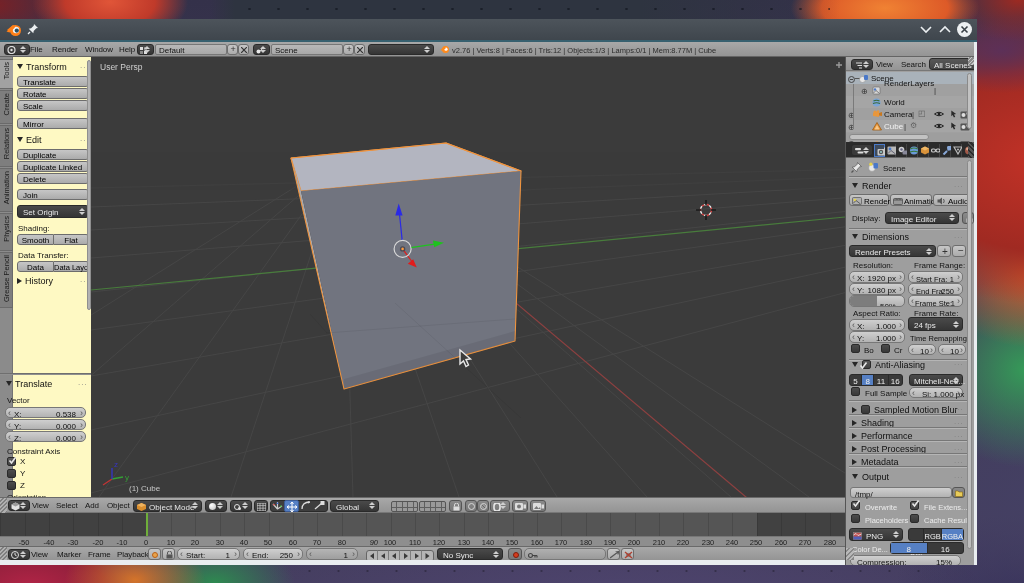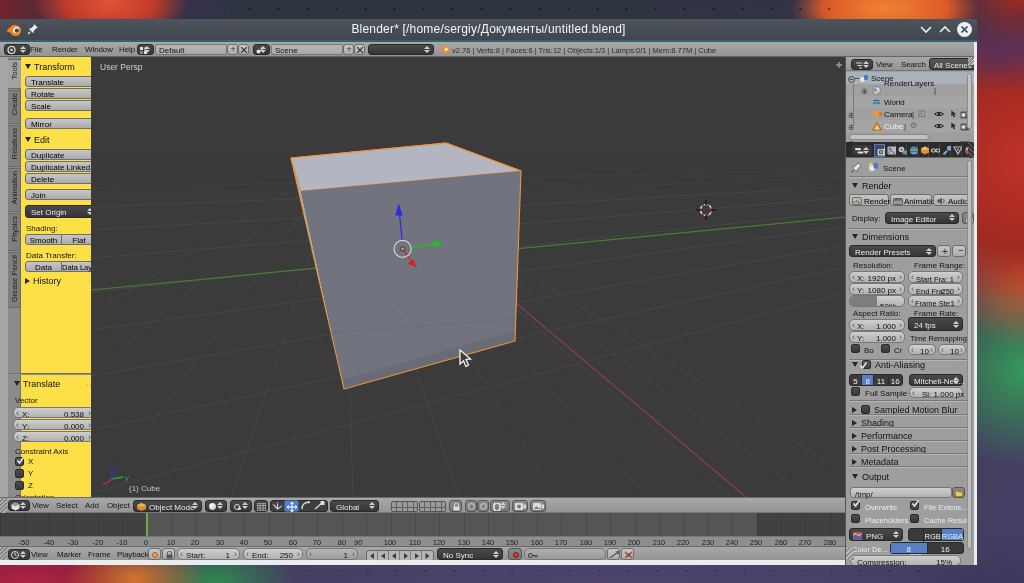--- a/index.html
+++ b/index.html
@@ -79,21 +79,20 @@
     <path d="M1 8 L7 3 L13 5 L8 9 Z" fill="#ff7f17"></path>
     <circle cx="9.5" cy="8.5" r="5.5" fill="#ff7f17"></circle>
     <circle cx="10" cy="8" r="3.2" fill="#eef3f6"></circle>
     <circle cx="10.8" cy="8.6" r="2.1" fill="#2a4f63"></circle>
     <path d="M0.5 9.5 L6.5 3.5 L9 5.5 L3.5 10.5 Z" fill="#ff7f17"></path>
   </svg>
   <svg class="abs" style="left:27px;top:4px" width="12" height="12" viewBox="0 0 12 12">
     <path d="M7 1 L11 5 L9.3 5.3 L6.7 7.9 L6.3 10.3 L1.7 5.7 L4.1 5.3 L6.7 2.7 Z" fill="#eceff1"></path>
     <path d="M3 9 L1 11" stroke="#eceff1" stroke-width="1.3"></path>
   </svg>
-  <div id="titletext" style="font-size:12px">Blender* [/home/sergiy/Документы/untitled.blend]</div>
   <svg class="abs" style="left:919px;top:6px" width="14" height="9" viewBox="0 0 14 9">
       <path d="M2 2 L7 7 L12 2" stroke="#eceff1" stroke-width="1.6" fill="none"></path>
     </svg>
   <svg class="abs" style="left:938px;top:6px" width="14" height="9" viewBox="0 0 14 9">
       <path d="M2 7 L7 2 L12 7" stroke="#eceff1" stroke-width="1.6" fill="none"></path>
     </svg>
   <svg class="abs" style="left:956px;top:2px" width="17" height="17" viewBox="0 0 17 17">
     <circle cx="8.5" cy="8.5" r="7.5" fill="#eceff1"></circle>
     <path d="M5.5 5.5 L11.5 11.5 M11.5 5.5 L5.5 11.5" stroke="#394046" stroke-width="1.6"></path>
   </svg>
@@ -167,21 +166,21 @@
       </span>
     </div>
  <svg class="abs" style="left:440px;top:3px" width="10" height="9" viewBox="0 0 10 9">
       <circle cx="5.5" cy="4.5" r="3.5" fill="#ff8a1c"></circle>
       <circle cx="6" cy="4.2" r="1.6" fill="#fff"></circle>
       <path d="M0.5 5 L4 1.5 L6 3 L2.5 6 Z" fill="#ff8a1c"></path>
     </svg>
  <span class="abs" style="left:452px;top:3.5px;font-size:7.5px;color:#2c2c2c;">v2.76 | Verts:8 | Faces:6 | Tris:12 | Objects:1/3 | Lamps:0/1 | Mem:8.77M | Cube</span>
 </div>
 
-<div id="toolshelf" class="abs" style="left:8px;top:57px;width:91px;height:440px;background:#fde047;">
+<div id="toolshelf" class="abs" style="left:0;top:57px;width:91px;height:440px;background:#fef9c3;">
 
  <div class="abs" style="left:0;top:0;width:13px;height:440px;background:#8b8b8b;border-right:1px solid #737373;"></div>
  <div class="abs vt" style="top:2px;height:30px;background:#a2a2a2;border-right:none;">
       <span>Tools</span>
     </div>
  <div class="abs vt" style="top:33px;height:34px;">
       <span>Create</span>
     </div>
  <div class="abs vt" style="top:68px;height:42px;">
       <span>Relations</span>
@@ -496,21 +495,21 @@
     <span class="abs" style="left:110px;top:0.5px;width:24px;text-align:center;font-size:7.5px;color:#222;">-10</span>
     <span class="abs" style="left:134px;top:0.5px;width:24px;text-align:center;font-size:7.5px;color:#222;">0</span>
     <span class="abs" style="left:159px;top:0.5px;width:24px;text-align:center;font-size:7.5px;color:#222;">10</span>
     <span class="abs" style="left:183px;top:0.5px;width:24px;text-align:center;font-size:7.5px;color:#222;">20</span>
     <span class="abs" style="left:208px;top:0.5px;width:24px;text-align:center;font-size:7.5px;color:#222;">30</span>
     <span class="abs" style="left:232px;top:0.5px;width:24px;text-align:center;font-size:7.5px;color:#222;">40</span>
     <span class="abs" style="left:256px;top:0.5px;width:24px;text-align:center;font-size:7.5px;color:#222;">50</span>
     <span class="abs" style="left:281px;top:0.5px;width:24px;text-align:center;font-size:7.5px;color:#222;">60</span>
     <span class="abs" style="left:305px;top:0.5px;width:24px;text-align:center;font-size:7.5px;color:#222;">70</span>
     <span class="abs" style="left:330px;top:0.5px;width:24px;text-align:center;font-size:7.5px;color:#222;">80</span>
-    <span class="abs" style="left:354px;top:0.5px;width:24px;text-align:left;font-size:7.5px;color:#222;font-style:italic;">90</span>
+    <span class="abs" style="left:354px;top:0.5px;width:24px;text-align:right;font-size:7.5px;color:#222;font-style:italic;">90</span>
     <span class="abs" style="left:378px;top:0.5px;width:24px;text-align:center;font-size:7.5px;color:#222;">100</span>
     <span class="abs" style="left:403px;top:0.5px;width:24px;text-align:center;font-size:7.5px;color:#222;">110</span>
     <span class="abs" style="left:427px;top:0.5px;width:24px;text-align:center;font-size:7.5px;color:#222;">120</span>
     <span class="abs" style="left:452px;top:0.5px;width:24px;text-align:center;font-size:7.5px;color:#222;">130</span>
     <span class="abs" style="left:476px;top:0.5px;width:24px;text-align:center;font-size:7.5px;color:#222;">140</span>
     <span class="abs" style="left:500px;top:0.5px;width:24px;text-align:center;font-size:7.5px;color:#222;">150</span>
     <span class="abs" style="left:525px;top:0.5px;width:24px;text-align:center;font-size:7.5px;color:#222;">160</span>
     <span class="abs" style="left:549px;top:0.5px;width:24px;text-align:center;font-size:7.5px;color:#222;">170</span>
     <span class="abs" style="left:574px;top:0.5px;width:24px;text-align:center;font-size:7.5px;color:#222;">180</span>
     <span class="abs" style="left:598px;top:0.5px;width:24px;text-align:center;font-size:7.5px;color:#222;">190</span>

